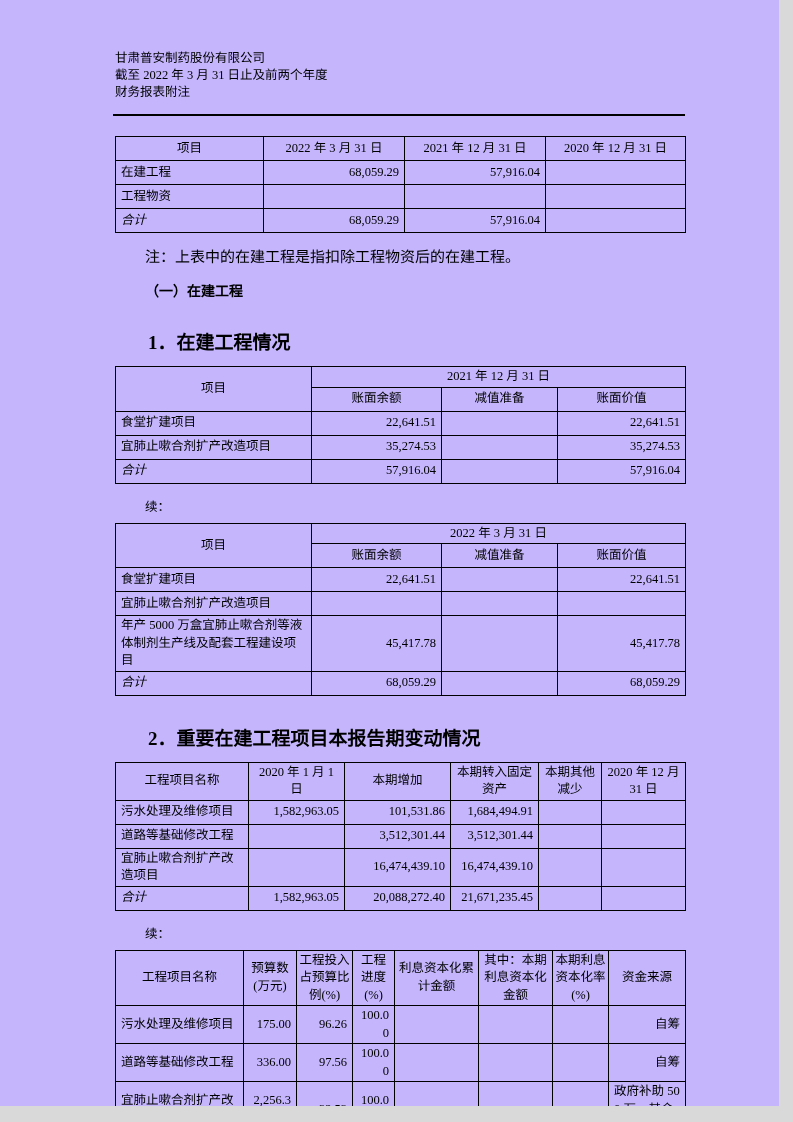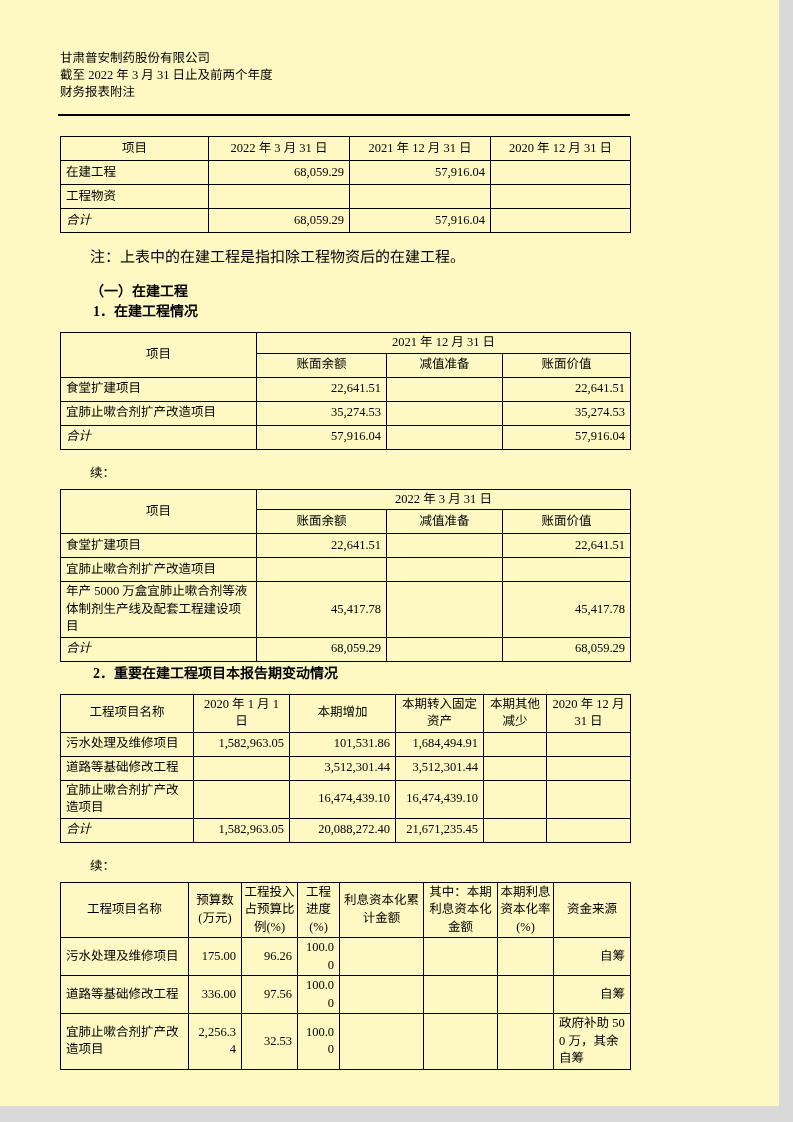--- a/index.html
+++ b/index.html
@@ -5,23 +5,23 @@
   * { box-sizing: border-box; }
   html, body { margin: 0; padding: 0; }
   body {
     width: 793px; height: 1122px;
     background: #d9d9d9;
     font-family: "Liberation Serif", "DejaVu Serif", serif;
     color: #000;
   }
   .page {
     width: 779px; height: 1106px;
-    background: #fef9c3;
+    background: #c4b5fd;
     overflow: hidden;
-    padding: 50px 0 0 60px;
+    padding: 50px 0 0 115px;
     position: relative;
   }
   .content { width: 570px; }
 
   .doc-header { font-size: 12.5px; line-height: 17px; }
   .doc-header div { white-space: nowrap; }
 
   .rule {
     width: 572px; height: 0;
     border-top: 2px solid #000;
@@ -46,21 +46,21 @@
   .tbl th { text-align: center; height: 24px; }
   .period-row th { height: 20px; }
   .budget-tbl th { padding: 1px 2px; }
   .num { text-align: right; }
   .ctr { text-align: left; font-style: italic; }
   .lft { text-align: left; }
 
   .m-t1 { margin-top: 20px; }
   .note { font-size: 15px; margin: 12px 0 0 30px; }
   .h-sec { font-size: 14px; font-weight: bold; margin: 14px 0 0 30px; }
-  .h-sub { font-size: 14px; font-weight: bold; margin: 0 0 0 33px; }
+  .h-sub { font-size: 19px; font-weight: bold; margin: 27px 0 0 33px; }
   .cont { font-size: 12.5px; margin: 12px 0 0 30px; }
   .tbl-gap { margin-top: 8px; }
   .tbl-gap2 { margin-top: 12px; }
 </style>
 </head>
 <body>
 
 <div class="page">
   <div class="content">
 

